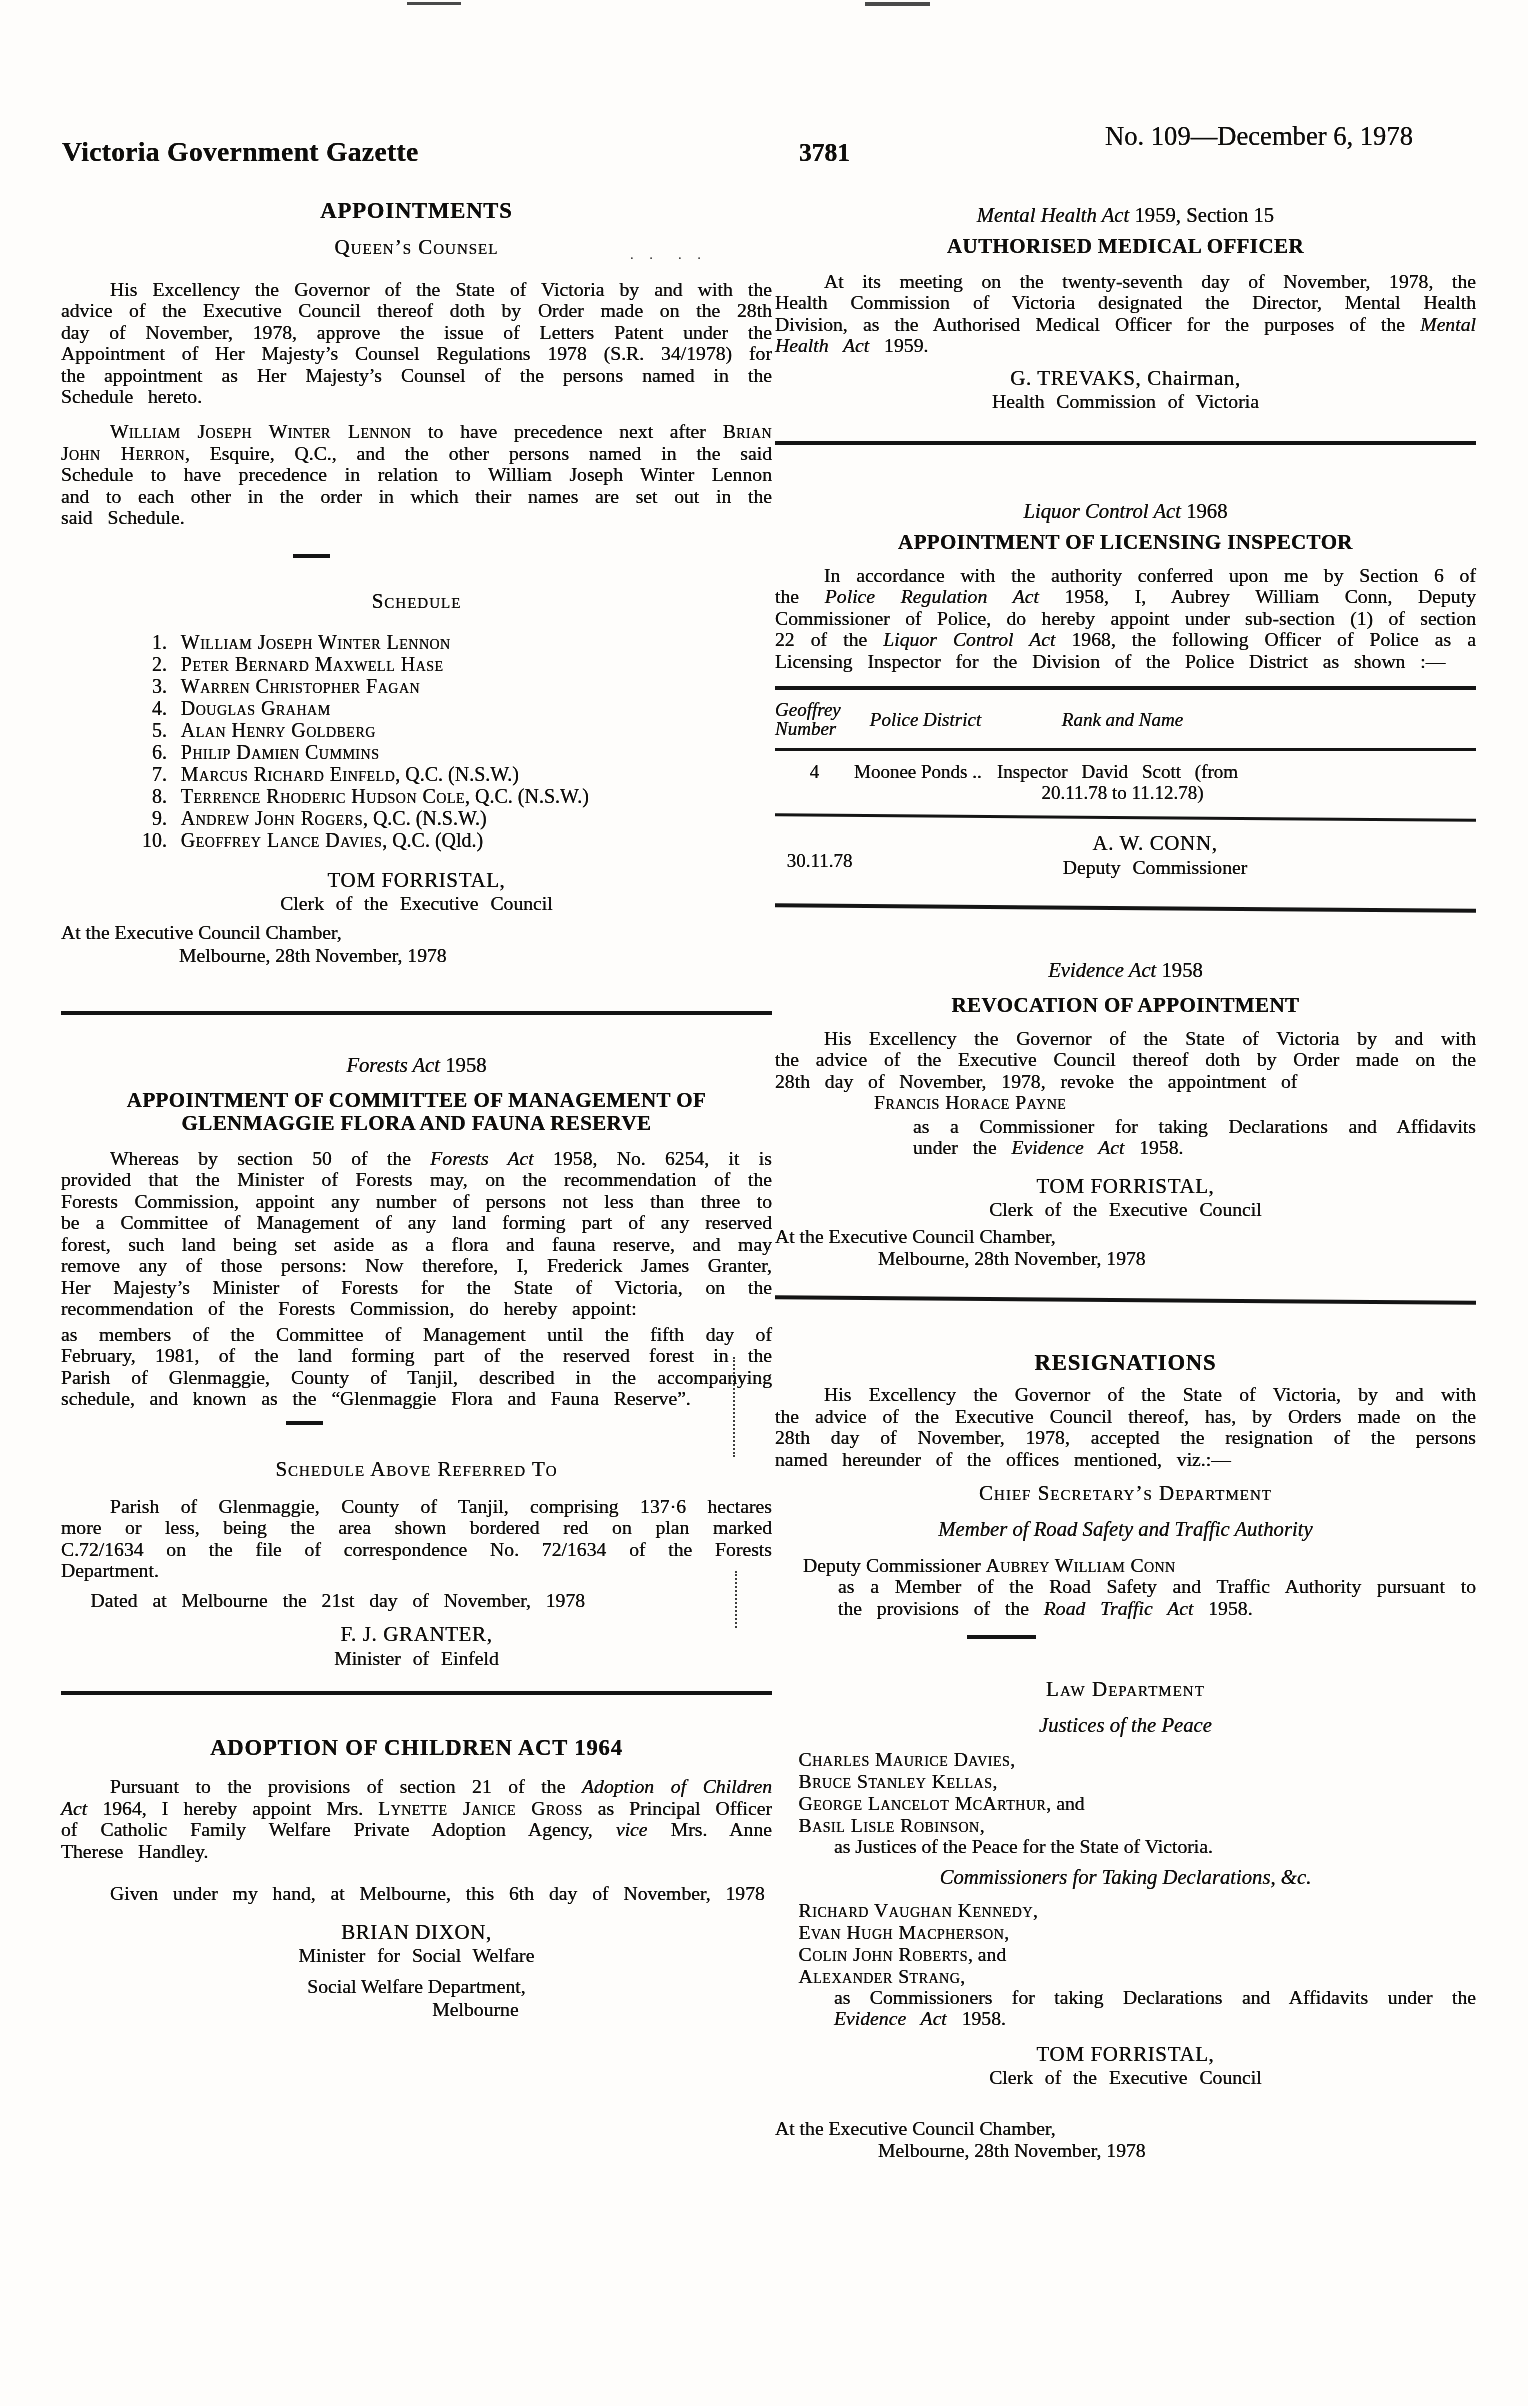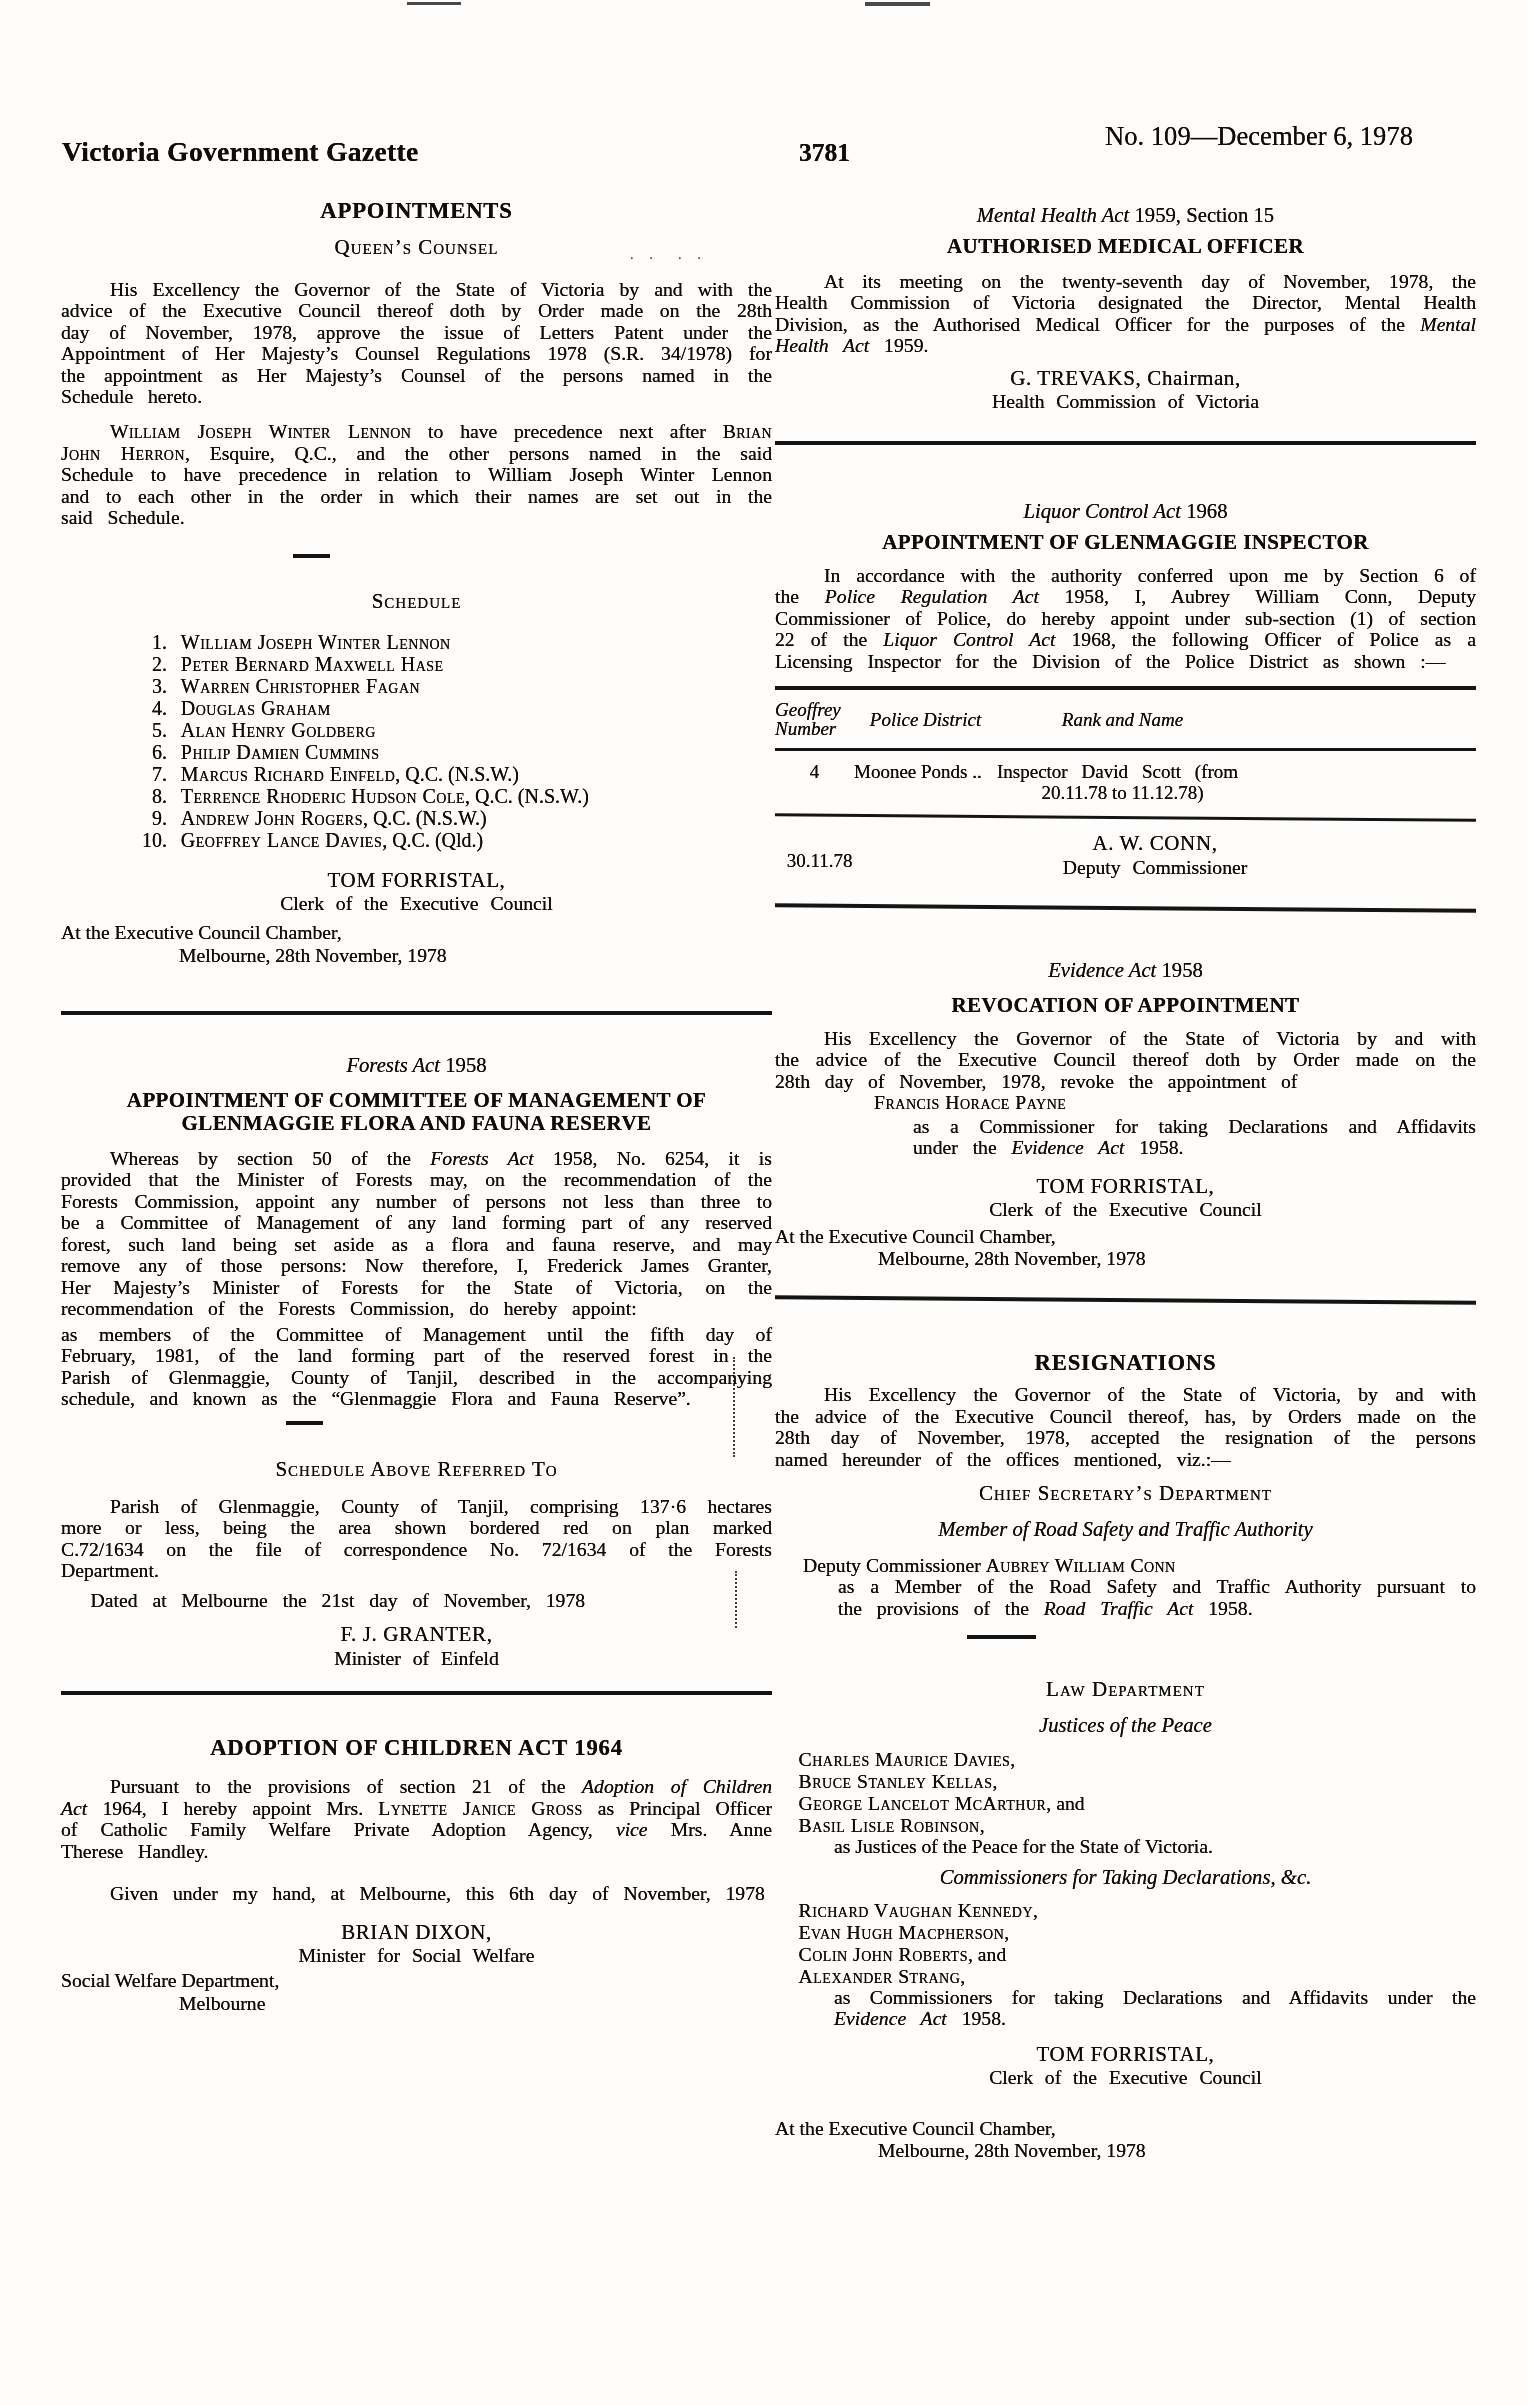--- a/index.html
+++ b/index.html
@@ -138,41 +138,41 @@
 
     <div class="h1" style="margin-top:41px;">ADOPTION OF CHILDREN ACT 1964</div>
 
     <p class="para" style="margin:15.8px 0 0;"><span>Pursuant to the provisions of section 21 of the </span><span class="r-i">Adoption of Children Act</span><span> 1964, I hereby appoint Mrs. </span><span class="r-sc">Lynette Janice Gross</span><span> as Principal Officer of Catholic Family Welfare Private Adoption Agency, </span><span class="r-i">vice</span><span> Mrs. Anne Therese Handley.</span></p>
     <p class="para" style="margin:21px 0 0;">Given under my hand, at Melbourne, this 6th day of November, 1978</p>
 
     <div class="sig" style="margin-top:15.8px;">
       <div class="sname">BRIAN DIXON,</div>
       <div class="srole">Minister for Social Welfare</div>
     </div>
-    <div class="addr" style="margin-top:2px;">
+    <div class="addr" style="margin-top:8px;text-align:center;">
       <div class="l1">Social Welfare Department,</div>
       <div class="l2">Melbourne</div>
     </div>
 
   </div>
 
   <div class="col" id="col-right">
 
     <div class="h-act" style="margin-top:6.9px;"><span class="r-i">Mental Health Act</span><span> 1959, Section 15</span></div>
     <div class="h-caps" style="margin-top:8.9px;">AUTHORISED MEDICAL OFFICER</div>
     <p class="para" style="margin:11.8px 0 0;"><span>At its meeting on the twenty-seventh day of November, 1978, the Health Commission of Victoria designated the Director, Mental Health Division, as the Authorised Medical Officer for the purposes of the </span><span class="r-i">Mental Health Act</span><span> 1959.</span></p>
     <div class="sig" style="margin-top:9.9px;">
       <div class="sname">G. TREVAKS, Chairman,</div>
       <div class="srole">Health Commission of Victoria</div>
     </div>
 
     <div class="rule" style="margin-top:27.6px;"></div>
 
     <div class="h-act" style="margin-top:55px;"><span class="r-i">Liquor Control Act</span><span> 1968</span></div>
-    <div class="h-caps" style="margin-top:8.9px;">APPOINTMENT OF GLENMAGGIE INSPECTOR</div>
+    <div class="h-caps" style="margin-top:8.9px;">APPOINTMENT OF LICENSING INSPECTOR</div>
     <p class="para" style="margin:9.9px 0 0;"><span>In accordance with the authority conferred upon me by Section 6 of the </span><span class="r-i">Police Regulation Act</span><span> 1958, I, Aubrey William Conn, Deputy Commissioner of Police, do hereby appoint under sub-section (1) of section 22 of the </span><span class="r-i">Liquor Control Act</span><span> 1968, the following Officer of Police as a Licensing Inspector for the Division of the Police District as shown :—</span></p>
 
     <div class="lc-table" style="margin-top:13.8px;">
       <div class="t-rule thick"></div>
       <div class="t-grid t-head">
         <div class="c1">
           <div>Geoffrey</div>
           <div>Number</div>
         </div>
         <div class="c2">Police District</div>

